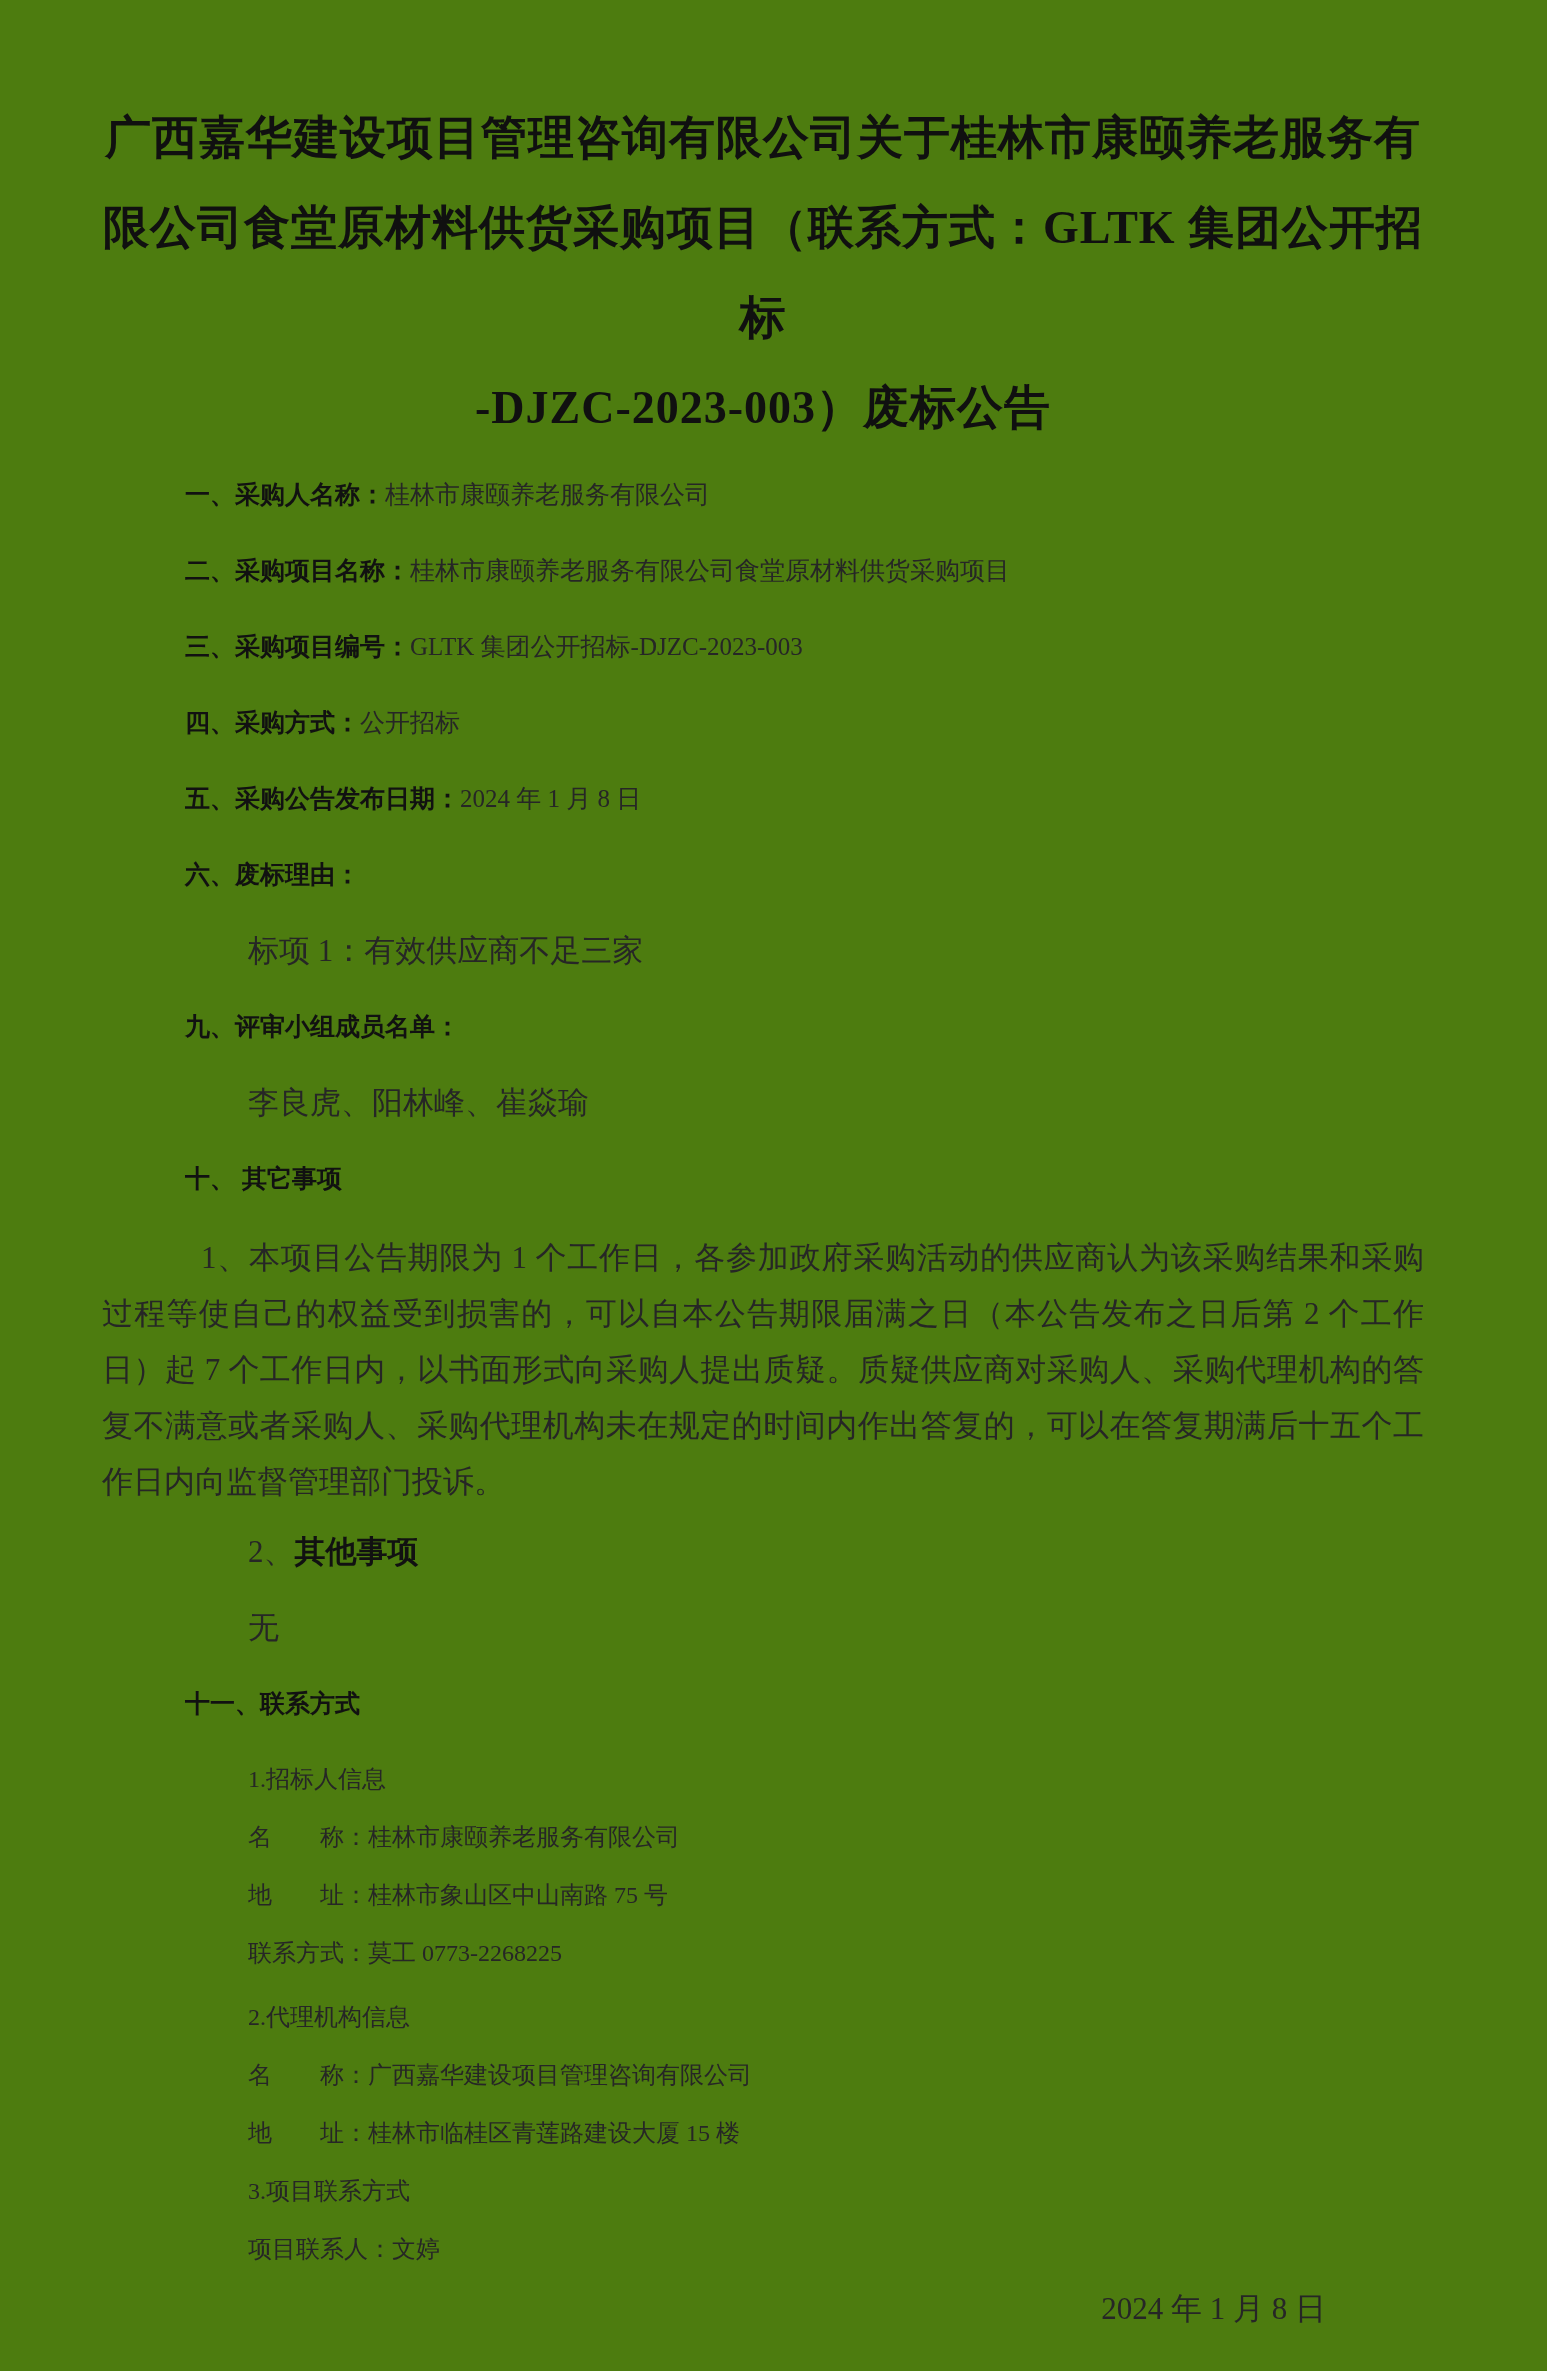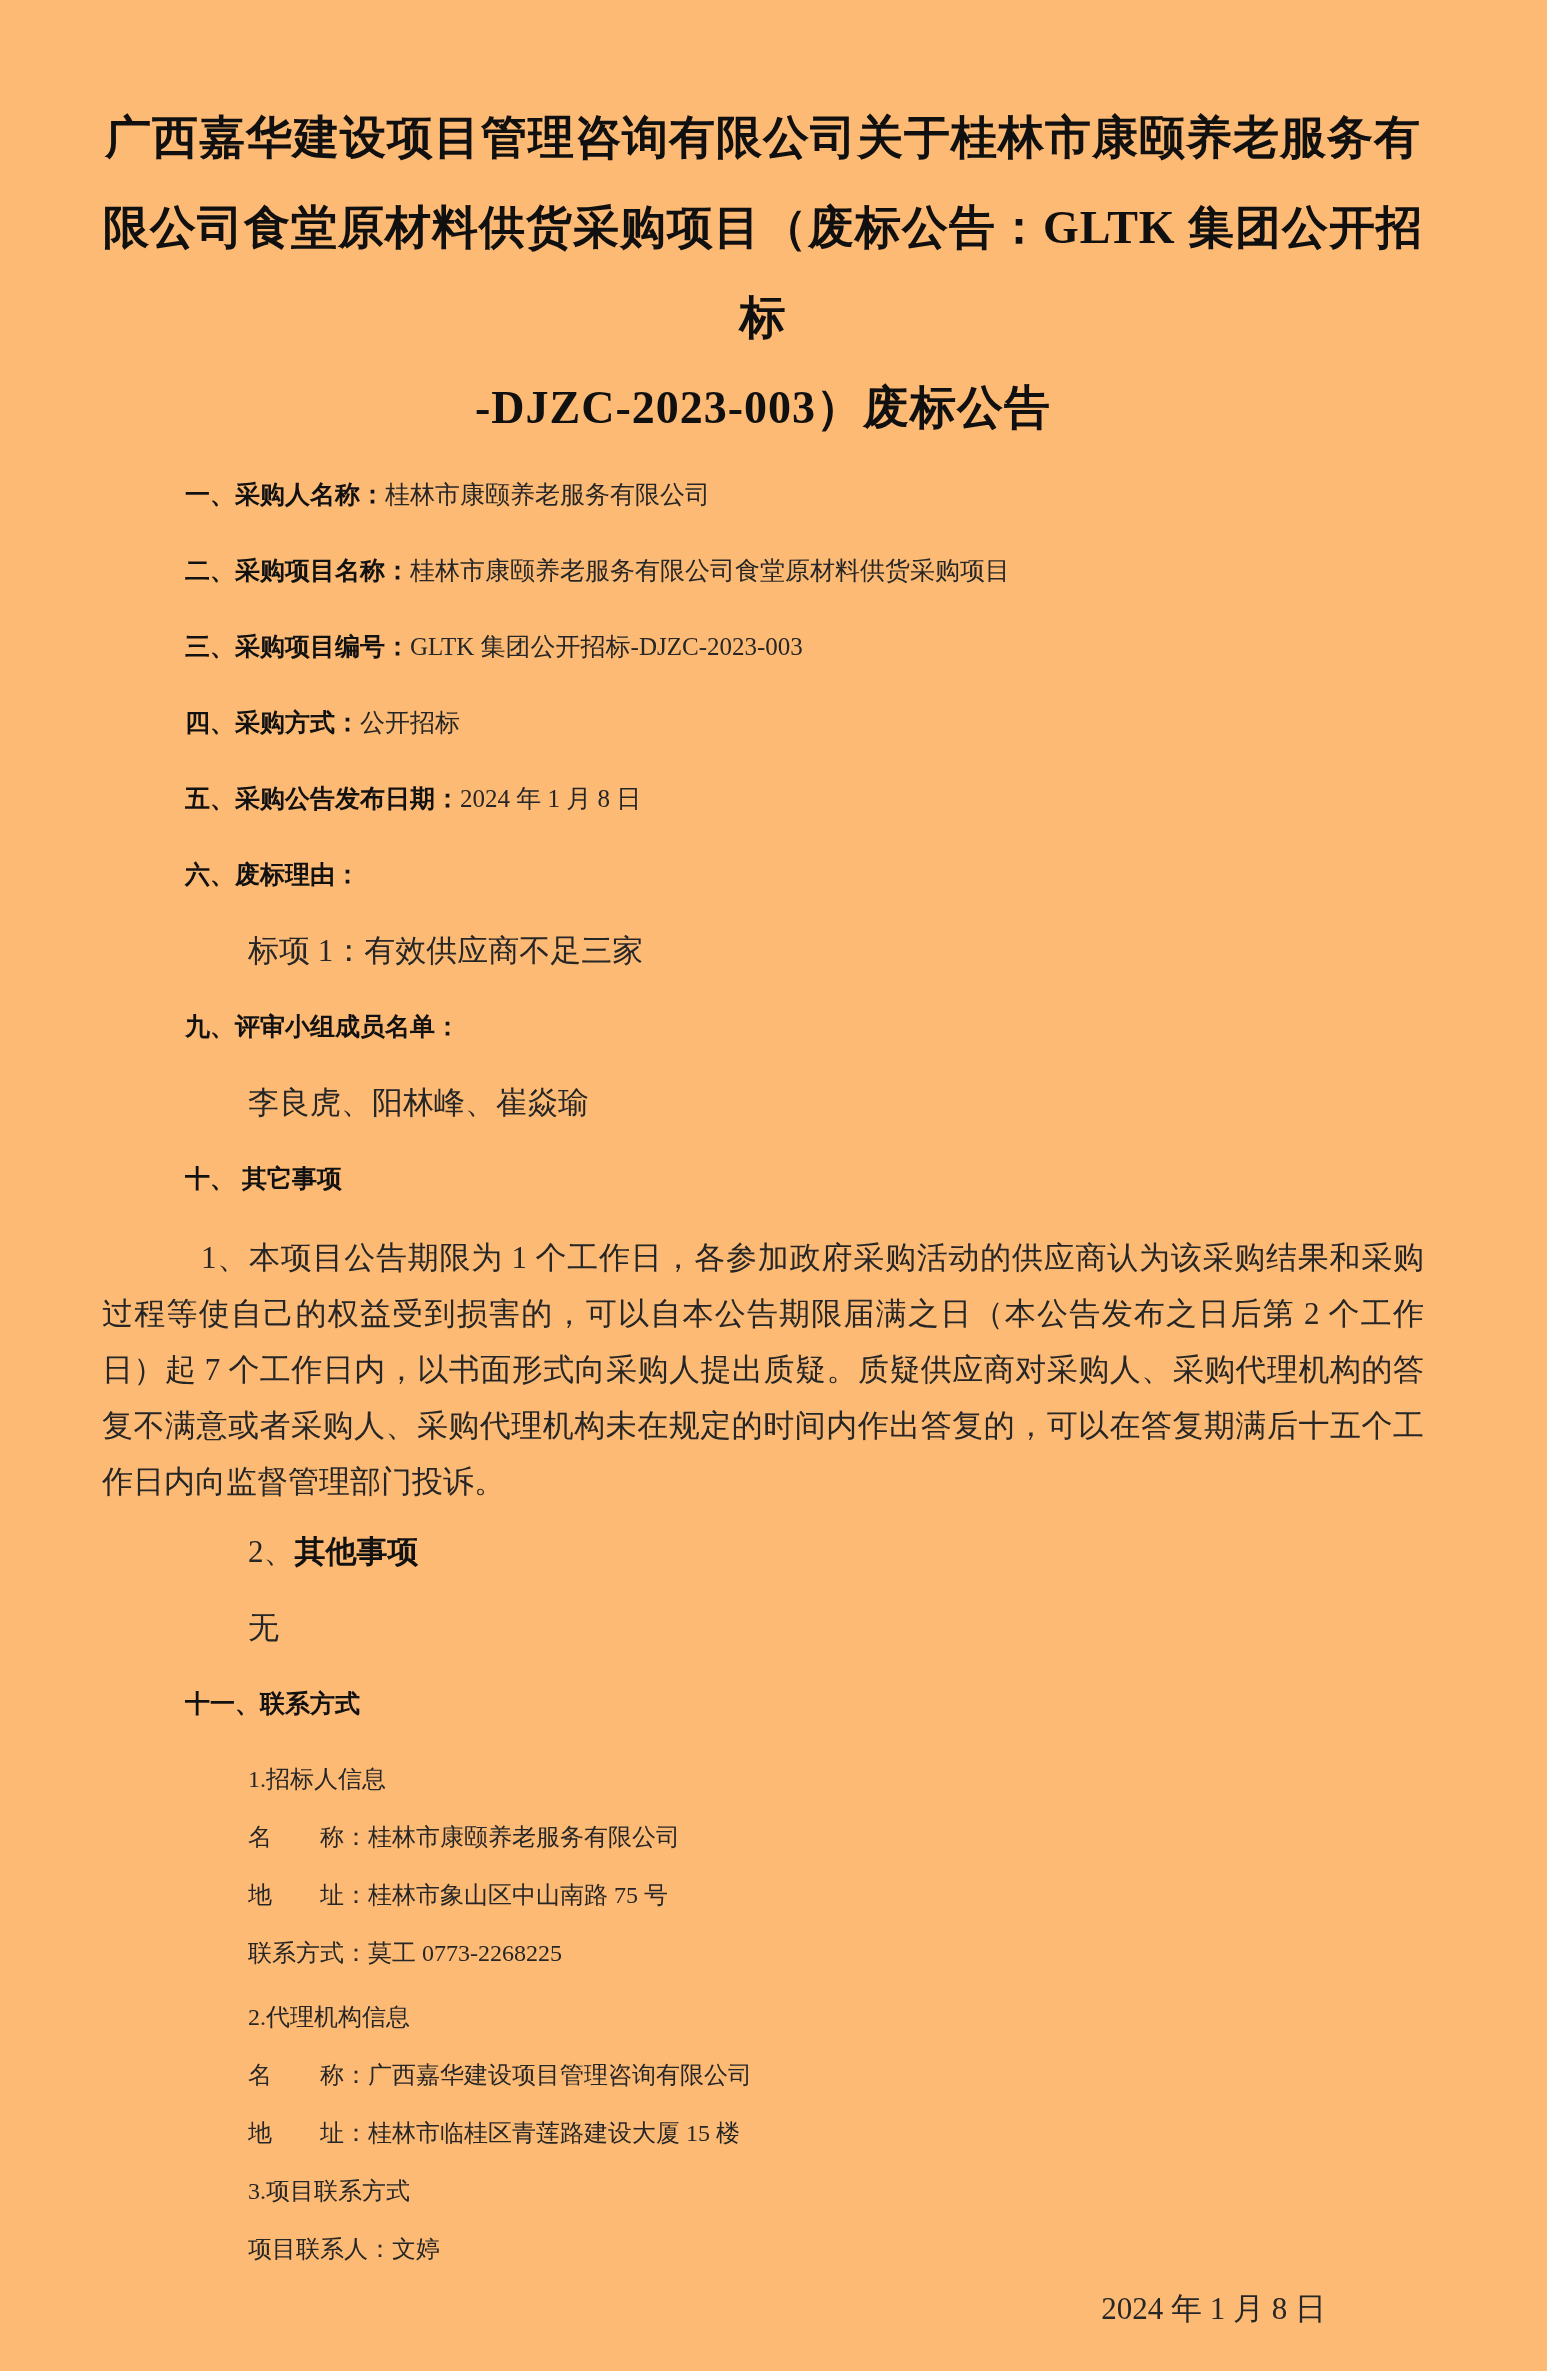--- a/index.html
+++ b/index.html
@@ -5,21 +5,21 @@
   html, body {
     margin: 0;
     padding: 0;
     background: #ffffff;
   }
   .page {
     position: relative;
     width: 1548px;
     height: 2372px;
     box-sizing: border-box;
-    background: #fdba74;
+    background: #4d7c0f;
     padding: 93px 124px 39px 102px;
     overflow: hidden;
     color: #1f1f1f;
   }
   .title {
     margin: 0 0 25px 0;
     font-family: "Liberation Serif", serif;
     font-weight: bold;
     font-size: 46px;
     line-height: 90px;
@@ -93,21 +93,21 @@
     color: #262626;
   }
 </style>
 </head>
 <body>
 
 <div class="page">
 
   <h1 class="title">
     <div>广西嘉华建设项目管理咨询有限公司关于桂林市康颐养老服务有</div>
-    <div>限公司食堂原材料供货采购项目（废标公告：GLTK 集团公开招标</div>
+    <div>限公司食堂原材料供货采购项目（联系方式：GLTK 集团公开招标</div>
     <div>-DJZC-2023-003）废标公告</div>
   </h1>
 
   <div class="item">
     <span class="label">一、采购人名称：</span><span class="value">桂林市康颐养老服务有限公司</span>
   </div>
 
   <div class="item">
     <span class="label">二、采购项目名称：</span><span class="value">桂林市康颐养老服务有限公司食堂原材料供货采购项目</span>
   </div>

